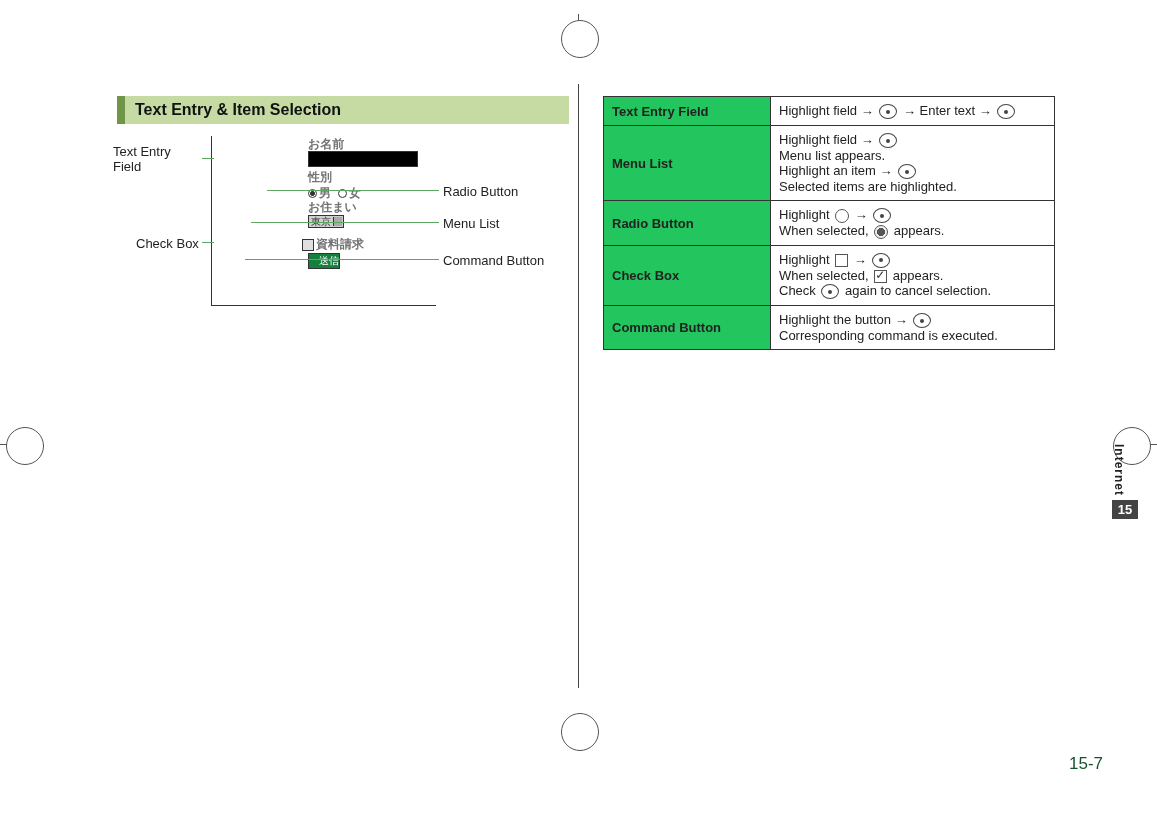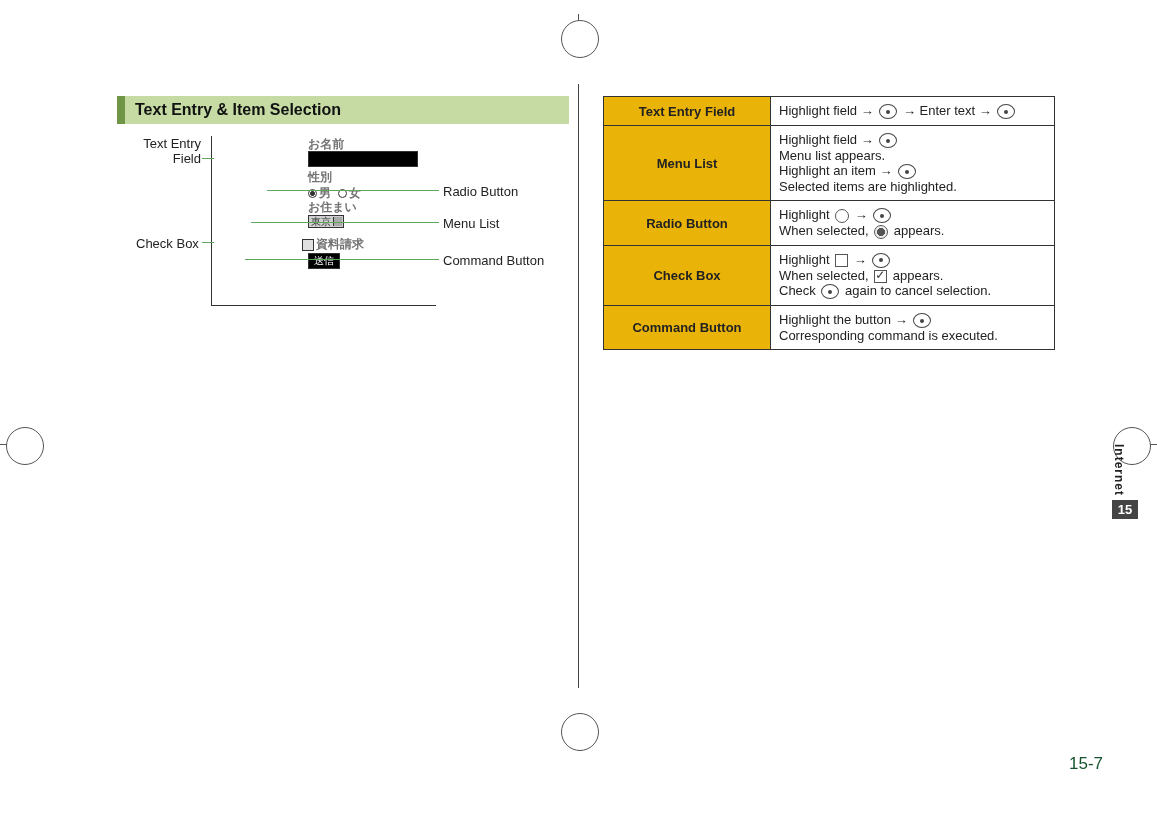--- a/index.html
+++ b/index.html
@@ -29,31 +29,31 @@
   .jpbold{font-weight:bold}
   .name-lbl{position:absolute;left:96px;top:0}
   .name-box{position:absolute;left:96px;top:15px;width:108px;height:14px;border:1px solid #333;background:#000}
   .radio{display:inline-block;width:9px;height:9px;border:1px solid #333;border-radius:50%;vertical-align:middle;margin-right:2px;box-sizing:border-box}
   .radio.sel{background:radial-gradient(circle,#333 0 45%,#fff 46% 100%)}
   .sex-row{position:absolute;left:96px;top:49px;font-size:12px}
   .select{position:absolute;left:96px;top:79px;width:36px;height:13px;border:1px solid #333;background:#d0d0d0;font-size:10px;line-height:12px;color:#333;padding-left:2px;box-sizing:border-box}
   .select::after{content:"";position:absolute;right:1px;top:1px;width:8px;height:9px;background:#aaa;border-left:1px solid #333}
   .chk{display:inline-block;width:10px;height:10px;border:1px solid #333;vertical-align:middle;margin-right:2px;background:#e0e0e0}
   .chk-row{position:absolute;left:90px;top:100px;font-size:12px}
-  .send-btn{position:absolute;left:96px;top:117px;width:30px;height:14px;border:1px solid #333;background:#000000;color:#fff;font-size:10px;text-align:center;line-height:13px}
+  .send-btn{position:absolute;left:96px;top:117px;width:30px;height:14px;border:1px solid #333;background:#15803d;color:#fff;font-size:10px;text-align:right;line-height:13px}
   
   .lead-line{position:absolute;height:1px;background:#5fa65f}
   
   .co{position:absolute;font-size:13px;color:#222;white-space:nowrap}
   .note{font-size:13.5px;margin-top:20px}
   .bullet::before{content:"● ";font-size:10px;vertical-align:middle}
   
   table.instr{border-collapse:collapse;border:1.2px solid #333;width:100%;font-size:13px}
   table.instr td,table.instr th{border:1px solid #333;padding:6px 8px;vertical-align:middle}
-  table.instr th{background:#eab308;font-weight:bold;text-align:center;width:150px;color:#222}
+  table.instr th{background:#22c55e;font-weight:bold;text-align:left;width:150px;color:#222}
   .dotbtn{display:inline-block;width:16px;height:13px;border:1px solid #444;border-radius:50%/50%;position:relative;vertical-align:middle;margin:0 2px}
   .dotbtn::after{content:"";position:absolute;left:50%;top:50%;width:4px;height:4px;background:#444;border-radius:50%;transform:translate(-50%,-50%)}
   .rad-off{display:inline-block;width:12px;height:12px;border:1px solid #555;border-radius:50%;vertical-align:middle;margin:0 2px}
   .rad-on{display:inline-block;width:12px;height:12px;border:1px solid #555;border-radius:50%;vertical-align:middle;background:radial-gradient(circle,#555 0 45%,#eee 46% 100%);margin:0 2px}
   .sq-off{display:inline-block;width:11px;height:11px;border:1px solid #555;vertical-align:middle;margin:0 2px}
   .sq-on{display:inline-block;width:11px;height:11px;border:1px solid #555;vertical-align:middle;margin:0 2px;position:relative}
   .sq-on::after{content:"✓";position:absolute;left:0;top:-3px;font-size:12px;color:#333}
   
   .sidetab{position:absolute;right:19px;top:430px;text-align:center;font-size:12px}
   .sidetab .lbl{writing-mode:vertical-rl;font-weight:bold;letter-spacing:1px;display:block;margin-bottom:4px}
@@ -89,21 +89,21 @@
           &nbsp;<span class="radio"></span><span class="jp jpbold">女</span>
         </div>
         <span class="jp jpbold" style="position:absolute;left:96px;top:63px">お住まい</span>
         <div class="select">東京</div>
         <div class="chk-row">
           <span class="chk"></span><span class="jp jpbold">資料請求</span>
         </div>
         <div class="send-btn">送信</div>
       </div>
 
-      <div class="co" style="left:-4px;top:0;text-align:right;width:88px">
+      <div class="co" style="left:-4px;top:8px;width:88px">
         <span>Text Entry</span><br><span>Field</span>
       </div>
       <div class="co" style="left:19px;top:100px">Check Box</div>
 
       <div class="co" style="left:326px;top:48px">Radio Button</div>
       <div class="co" style="left:326px;top:80px">Menu List</div>
       <div class="co" style="left:326px;top:117px">Command Button</div>
 
       <div class="lead-line" style="left:85px;top:22px;width:12px"></div>
       <div class="lead-line" style="left:85px;top:106px;width:12px"></div>

